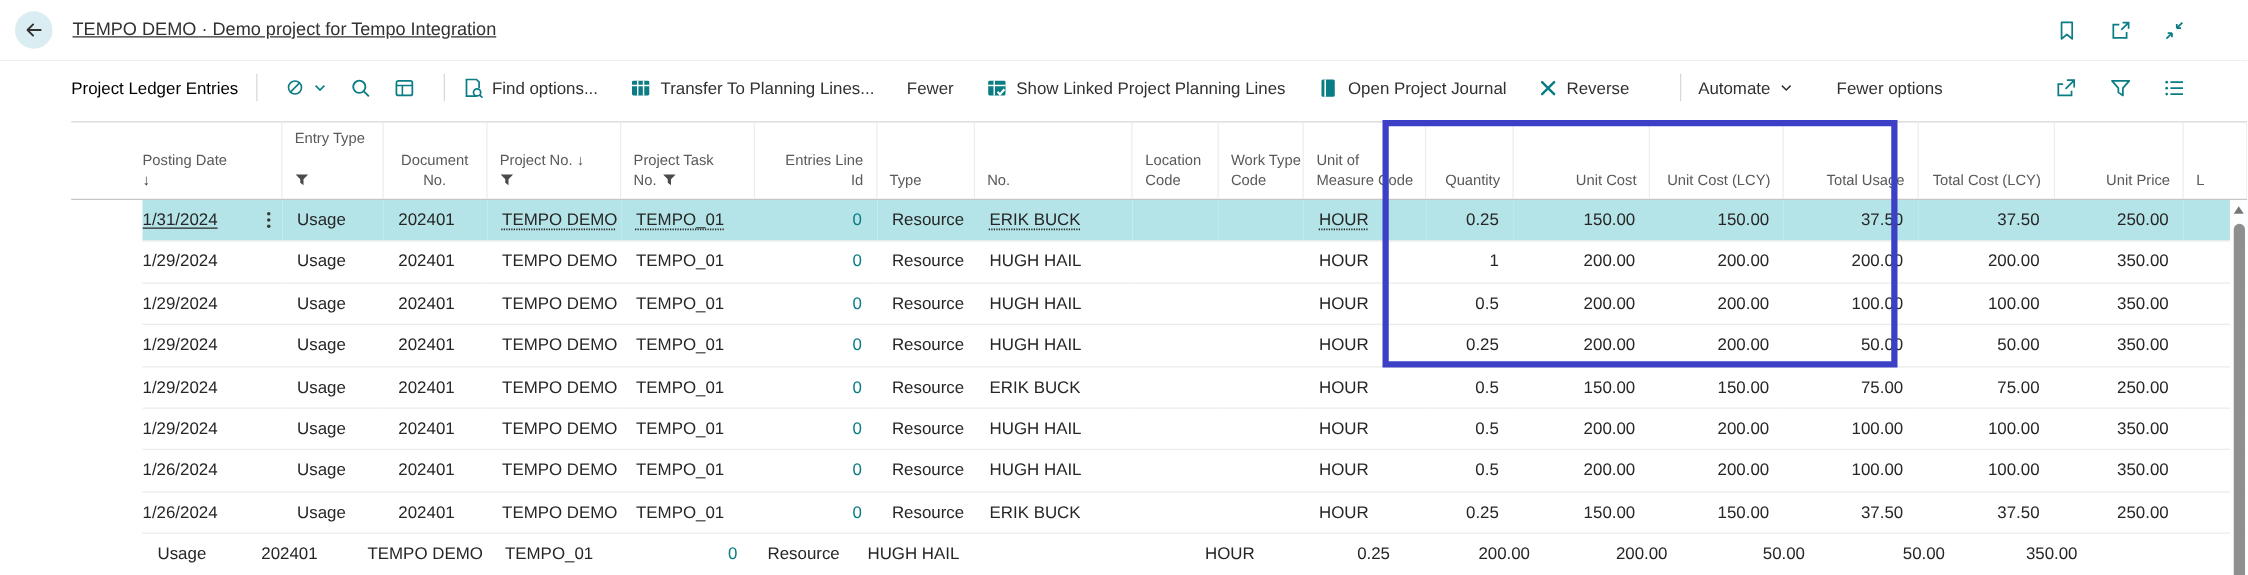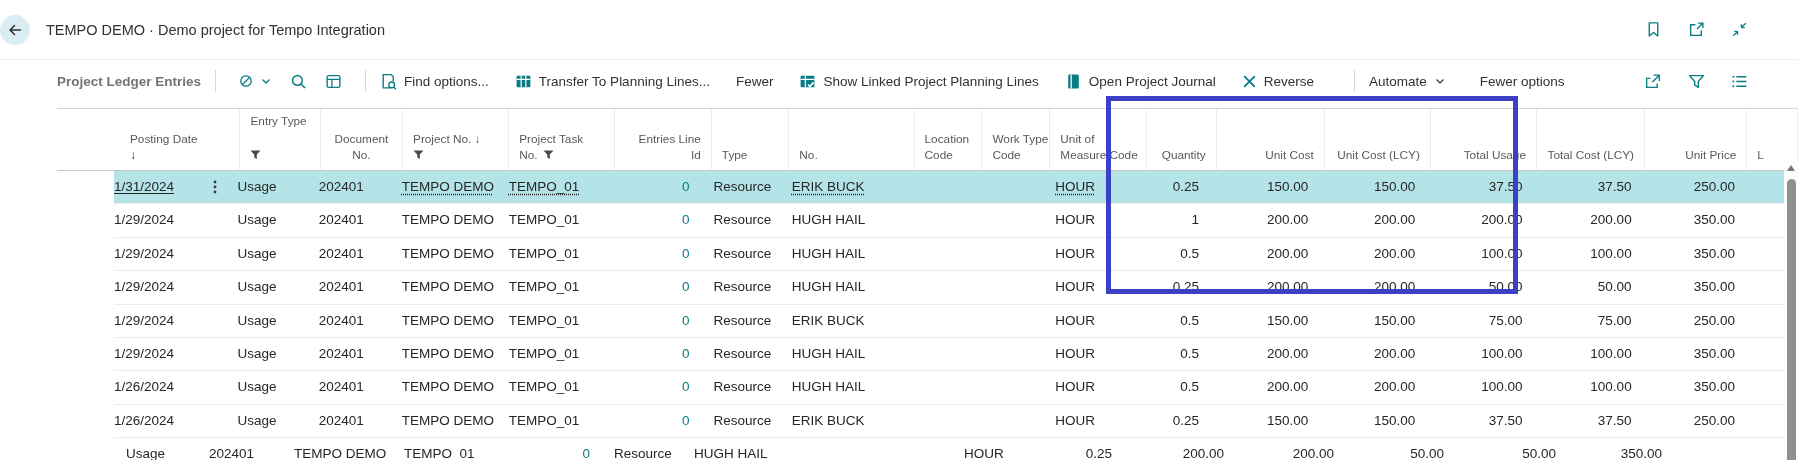--- a/index.html
+++ b/index.html
@@ -1,31 +1,31 @@
 <!DOCTYPE html>
 <html><head>
 <meta charset="utf-8">
 <style>
   html,body{margin:0;padding:0;background:#fff;}
   .app{position:relative;width:1798px;height:460px;background:#ffffff;
        font-family:"Liberation Sans",sans-serif;overflow:hidden;color:#323130;}
 
   
-  .top-header{height:60px;display:flex;align-items:center;
-              border-bottom:1px solid #efefef;box-sizing:border-box;background:#fff;}
+  .top-header{height:49px;display:flex;align-items:center;padding-left:12px;
+              border-bottom:1px solid #efefef;box-sizing:border-box;background:#fff;text-decoration:underline;}
   .back-btn{width:30px;height:30px;border-radius:50%;background:#d9edf2;border:none;
             display:flex;align-items:center;justify-content:center;cursor:pointer;flex:0 0 auto;}
   .page-title{margin-left:16px;font-size:14.5px;color:#323130;white-space:nowrap;}
   .top-icons{margin-left:auto;display:flex;align-items:center;gap:26px;padding-right:50px;}
   .icon-btn{background:none;border:none;padding:0;cursor:pointer;display:flex;align-items:center;}
 
   
   .toolbar{height:42px;display:flex;align-items:center;padding-left:57px;font-size:13.5px;
            background:#fff;white-space:nowrap;}
-  .caption{font-weight:bold;font-size:13.5px;color:#737373;}
+  .caption{font-weight:normal;font-size:13.5px;color:#000000;}
   .tb-divider{width:1px;height:22px;background:#d8d8d8;margin:0 14px;flex:0 0 auto;}
   .tb-iconbtn{background:none;border:none;padding:0;margin:0 9px;cursor:pointer;
               display:flex;align-items:center;gap:3px;}
   .tb-action{background:none;border:none;padding:0;margin-right:26px;cursor:pointer;
              display:flex;align-items:center;gap:7px;font-size:13.5px;color:#323130;
              font-family:"Liberation Sans",sans-serif;}
   .tb-right{margin-left:auto;display:flex;align-items:center;gap:26px;padding-right:50px;}
 
   
   .table-area{margin:6px 0 0 57px;border-top:1px solid #d6d6d6;}
@@ -215,21 +215,21 @@
             <circle cx="2.2" cy="8" r="1" fill="#0a7c84"></circle>
             <circle cx="2.2" cy="12.5" r="1" fill="#0a7c84"></circle>
           </svg>
       </button>
     </div>
   </div>
 
   <div class="table-area">
     <div class="thead">
       <div class="gutter"></div>
-    <div class="hcell c-posting_date" style="width: 115px; margin-left: 16px;">
+    <div class="hcell c-posting_date" style="width: 115px;">
           <div class="hline1">Posting Date</div>
           <div class="hline2">
             <span class="sort">↓</span>
           </div>
         </div>
         <div class="hcell c-entry_type" style="width: 83px; justify-content: space-between;">
           <div class="hline1">Entry Type</div>
           <div class="hline2">
             <span class="funnel">
               <svg width="11" height="10" viewBox="0 0 11 10">

